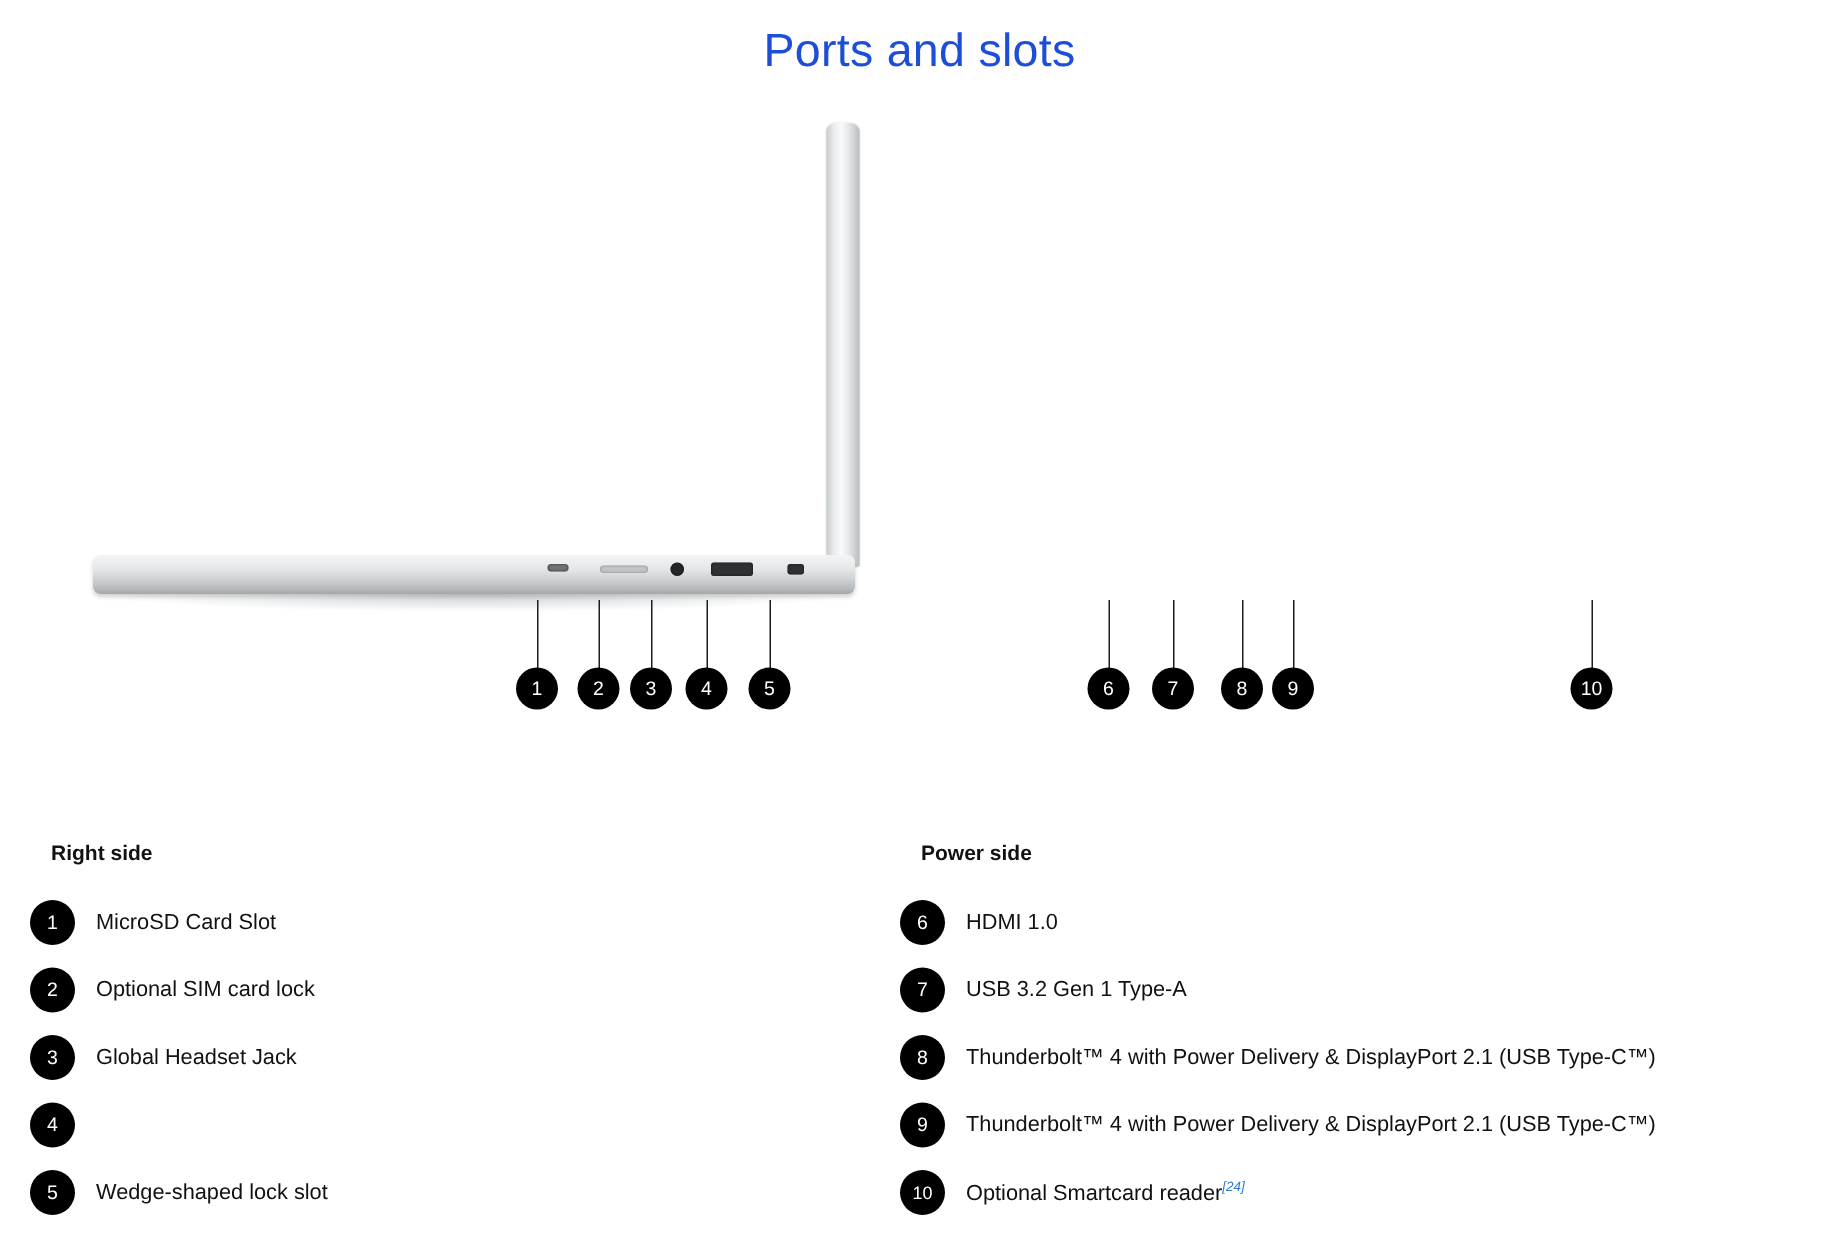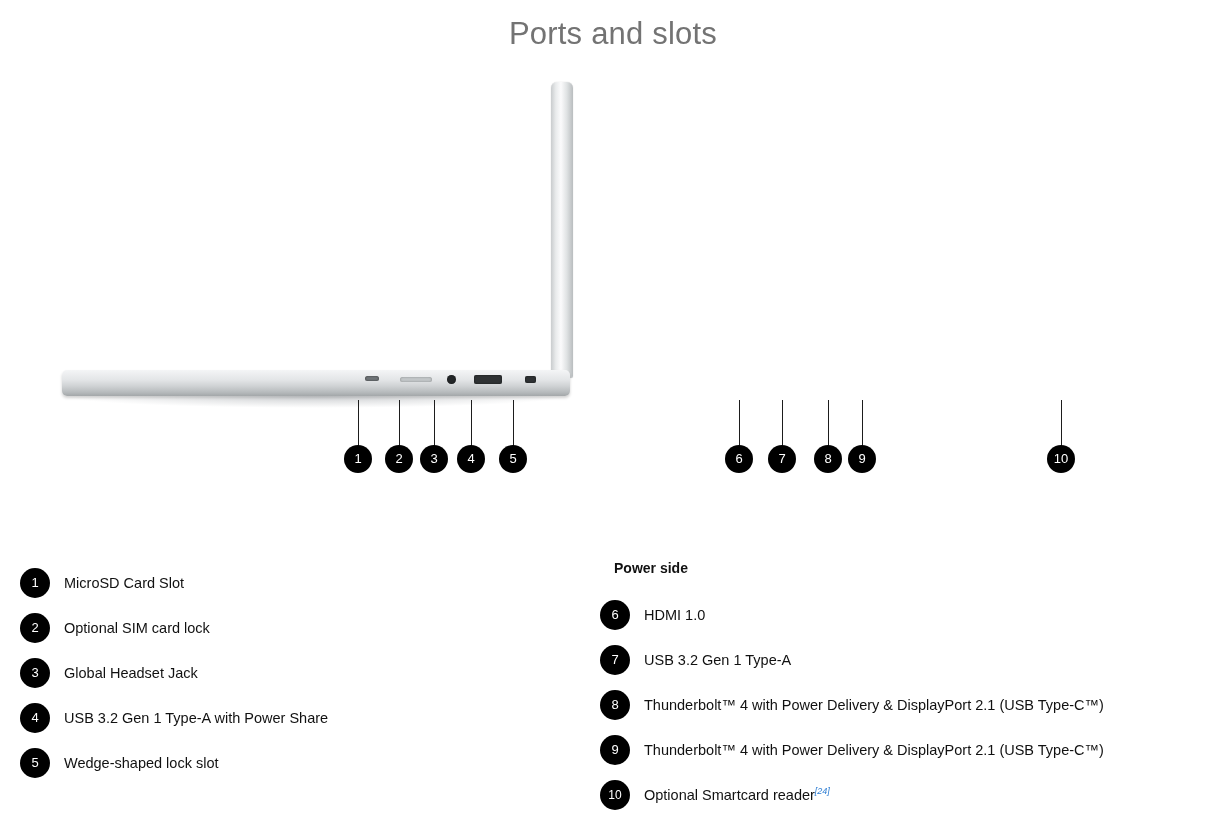--- a/index.html
+++ b/index.html
@@ -16,21 +16,21 @@
     overflow: hidden;
   }
   #page-title {
     position: absolute;
     top: 16px;
     left: 0;
     width: 1226px;
     text-align: center;
     font-size: 31px;
     font-weight: 400;
-    color: #737373;
+    color: #1d4ed8;
     letter-spacing: 0.2px;
   }
 
   
   .laptop-stage {
     position: absolute;
     top: 70px;
     height: 340px;
   }
   #laptop-right-stage { left: 20px; width: 580px; }
@@ -177,36 +177,36 @@
   <div class="leader" style="left:441px; top:330px; height:58px;"></div>
 
   <div class="badge" style="left:105px; top:375px;">6</div>
   <div class="badge" style="left:148px; top:375px;">7</div>
   <div class="badge" style="left:194px; top:375px;">8</div>
   <div class="badge" style="left:228px; top:375px;">9</div>
   <div class="badge" style="left:427px; top:375px;">10</div>
 </div>
 
 <div id="legend-right" class="legend-col">
+  <div class="legend-heading">Right side</div>
 
   <div class="legend-row">
     <div class="legend-badge">1</div>
     <div class="legend-label">MicroSD Card Slot</div>
   </div>
   <div class="legend-row">
     <div class="legend-badge">2</div>
     <div class="legend-label">Optional SIM card lock</div>
   </div>
   <div class="legend-row">
     <div class="legend-badge">3</div>
     <div class="legend-label">Global Headset Jack</div>
   </div>
   <div class="legend-row">
     <div class="legend-badge">4</div>
-    <div class="legend-label">USB 3.2 Gen 1 Type-A with Power Share</div>
   </div>
   <div class="legend-row">
     <div class="legend-badge">5</div>
     <div class="legend-label">Wedge-shaped lock slot</div>
   </div>
 </div>
 
 <div id="legend-left" class="legend-col">
   <div class="legend-heading">Power side</div>
 

